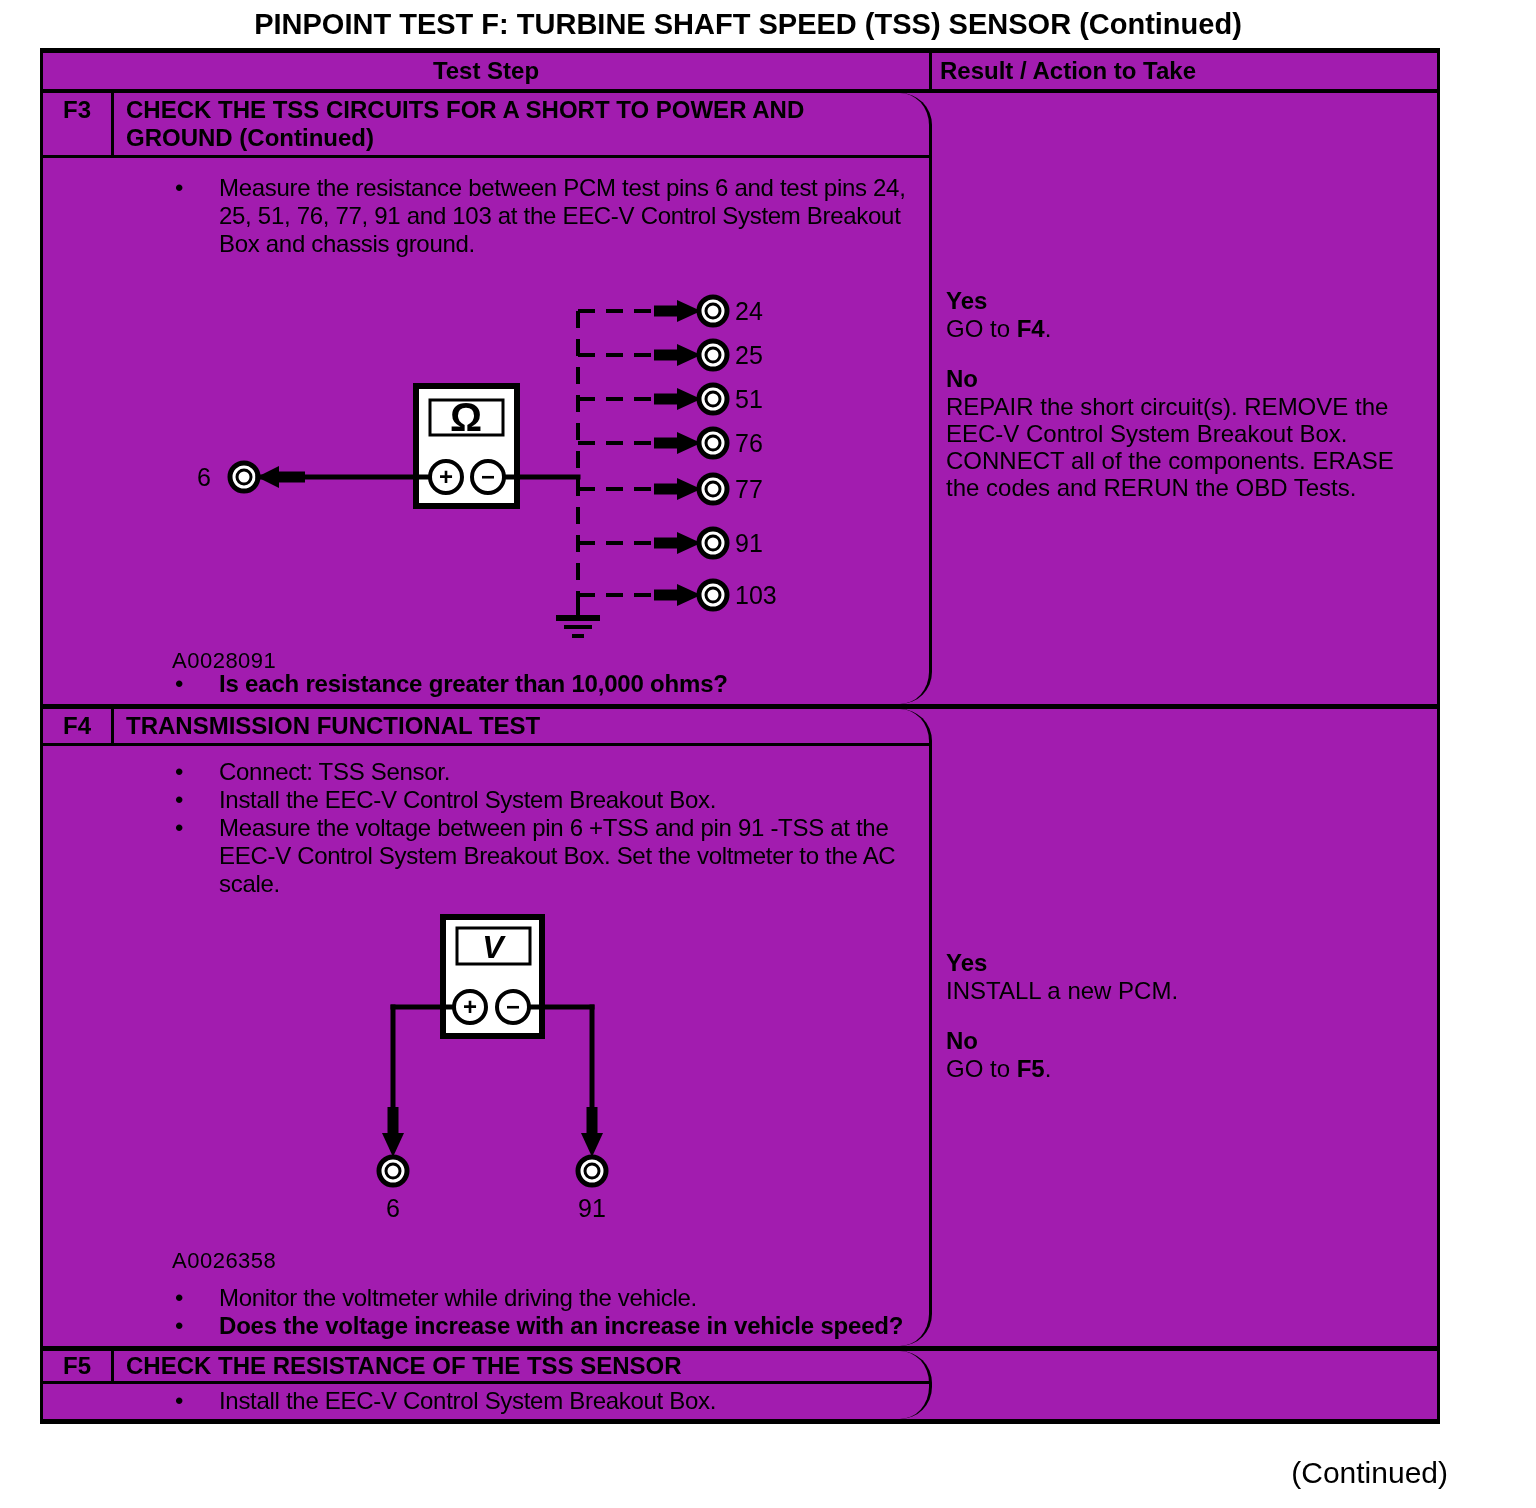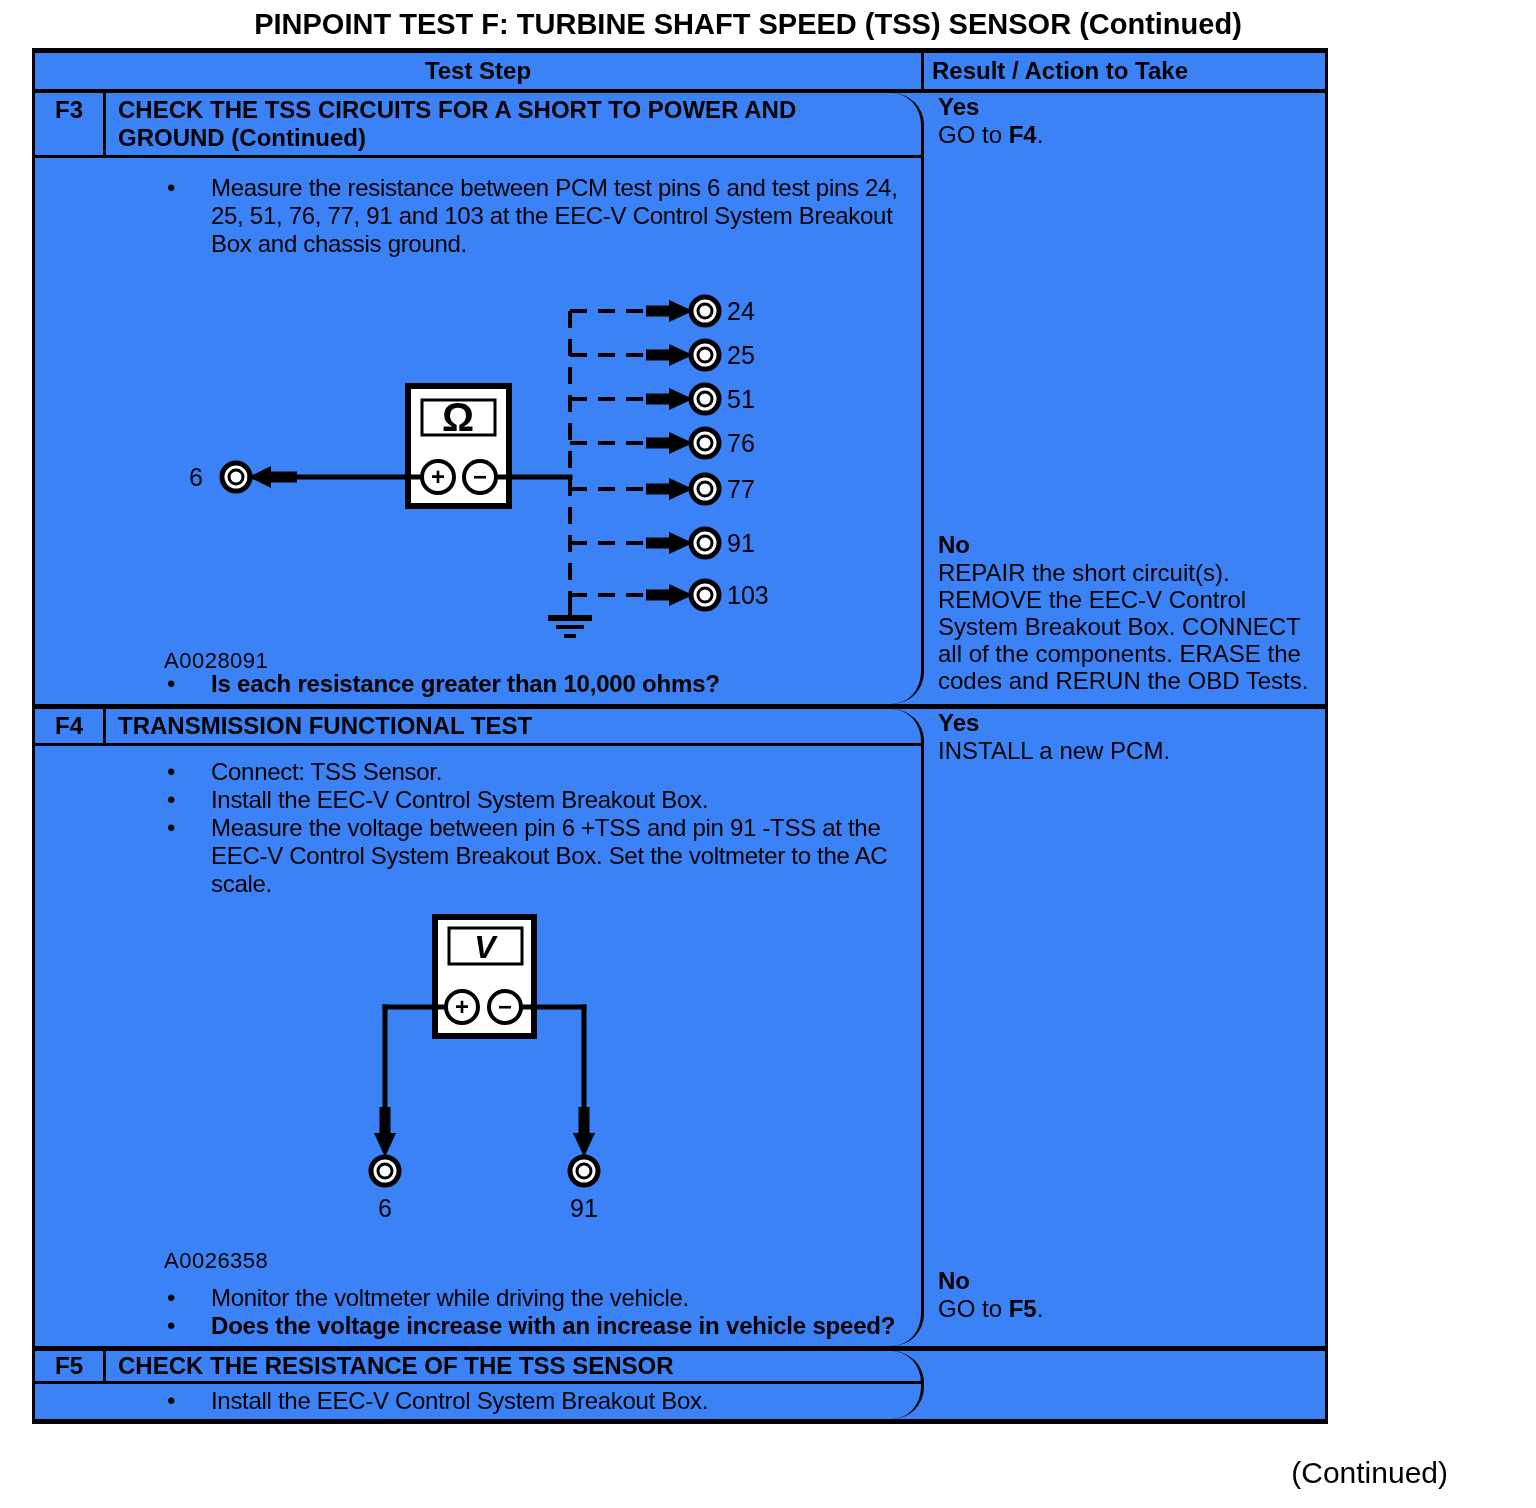--- a/index.html
+++ b/index.html
@@ -8,34 +8,34 @@
     width:1536px;height:1508px;
     background:#ffffff;color:#000;
     font-family:"Liberation Sans", sans-serif;
     overflow:hidden;
   }
   .page-title{
     position:absolute;top:8px;left:48px;width:1400px;
     text-align:center;font-weight:bold;font-size:29px;letter-spacing:0px;
   }
   .pptable{
-    position:absolute;top:48px;left:32px;width:1296px;
+    position:absolute;top:48px;left:40px;width:1400px;
     border-left:3px solid #000;border-right:3px solid #000;
     border-top:5px solid #000;border-bottom:5px solid #000;
-    box-sizing:border-box;background:#3b82f6;
+    box-sizing:border-box;background:#a21caf;
   }
   .thead{display:flex;border-bottom:4px solid #000;}
   .thead .c1{width:889px;border-right:3px solid #000;box-sizing:border-box;
     text-align:center;font-weight:bold;font-size:24px;padding:4px 0;}
   .thead .c2{flex:1;font-weight:bold;font-size:24px;padding:4px 8px;}
   .group{display:flex;}
   .group + .group{border-top:5px solid #000;}
   .group .left{width:889px;border-right:3px solid #000;box-sizing:border-box;
     display:flex;flex-direction:column;border-radius:32px;}
-  .group .right{flex:1;display:flex;flex-direction:column;justify-content:space-between;
+  .group .right{flex:1;display:flex;flex-direction:column;justify-content:center;
     padding:0 10px 10px 14px;box-sizing:border-box;}
   .right.pad-lg{padding-bottom:24px;}
   .step-head{display:flex;border-bottom:3px solid #000;}
   .step-num{width:71px;flex-shrink:0;border-right:3px solid #000;box-sizing:border-box;
     text-align:center;font-weight:bold;font-size:24px;padding:3px 0;line-height:28px;}
   .step-title{flex:1;font-weight:bold;font-size:24px;line-height:28px;
     padding:3px 110px 3px 12px;}
   .step-head.tight .step-num,.step-head.tight .step-title{padding-top:2px;padding-bottom:2px;line-height:26px;}
   .step-body{padding:16px 0 6px 0;}
   .step-body.slim{padding:12px 0 6px 0;}

